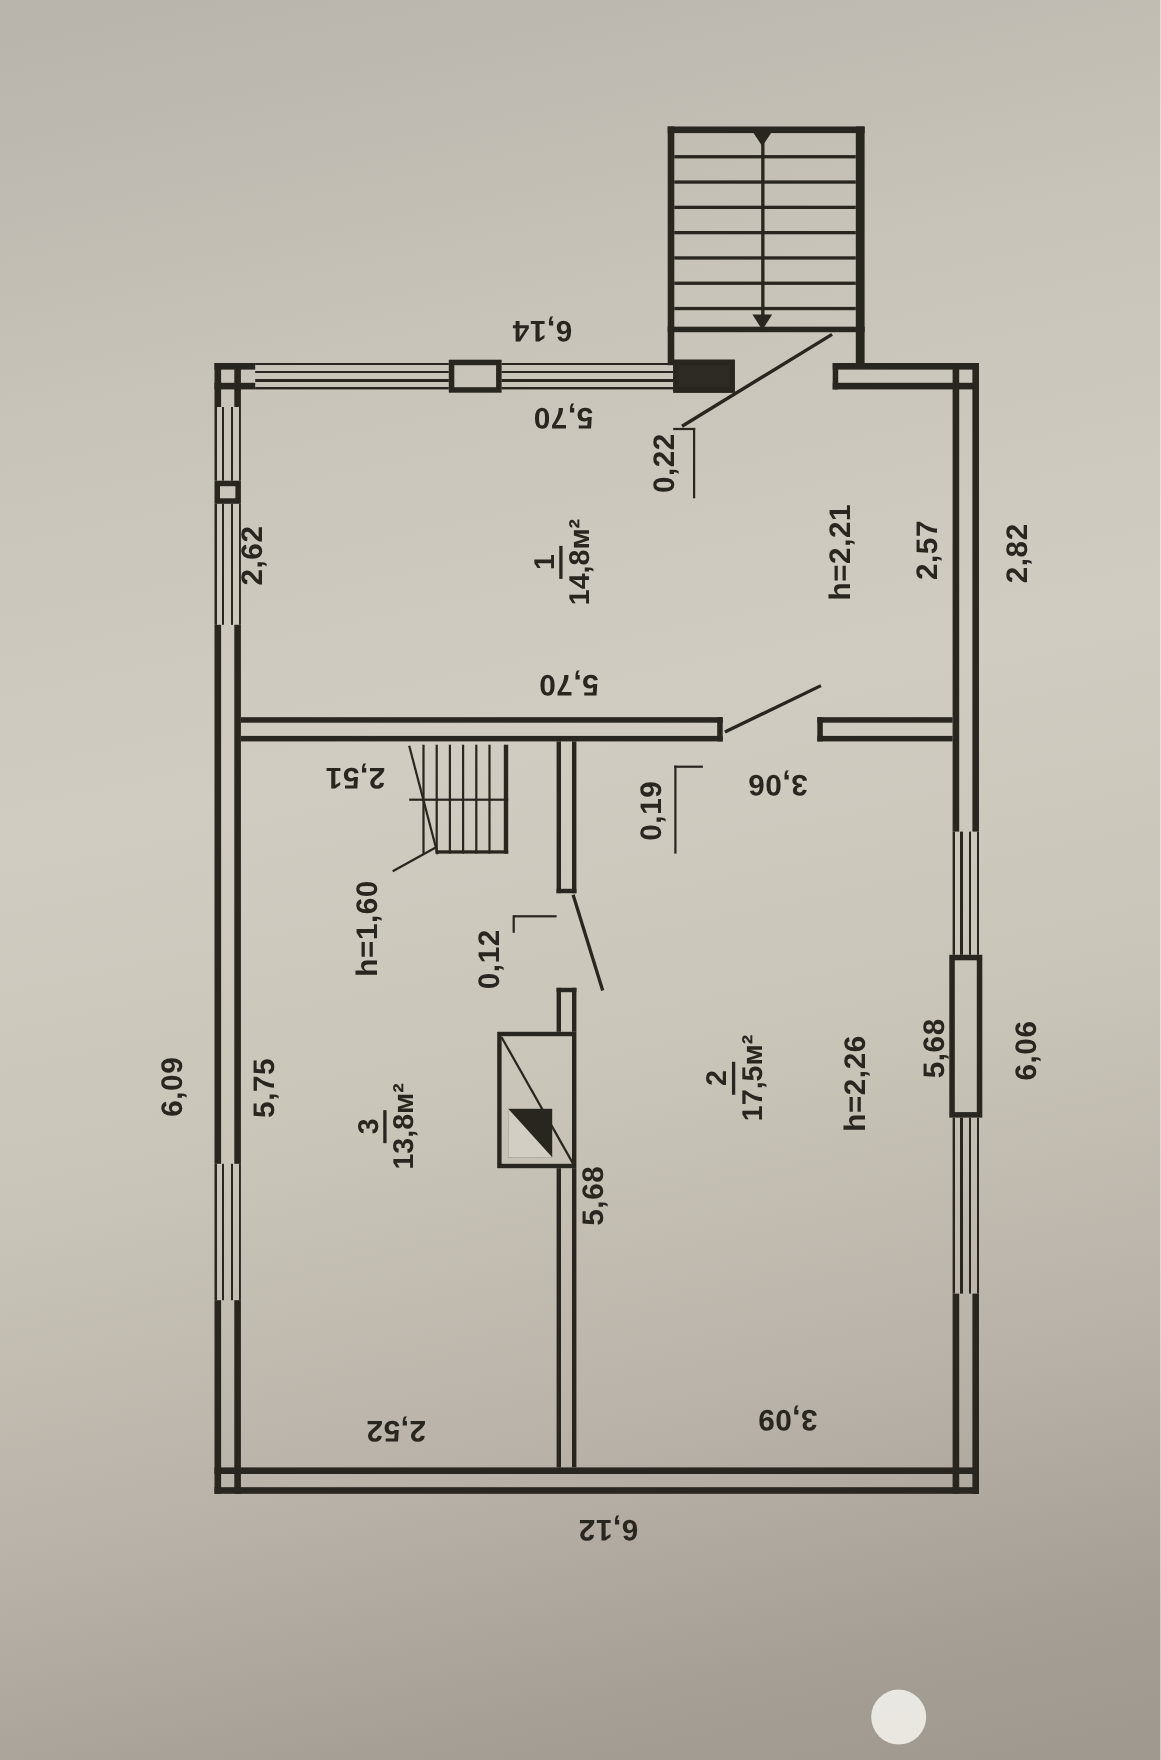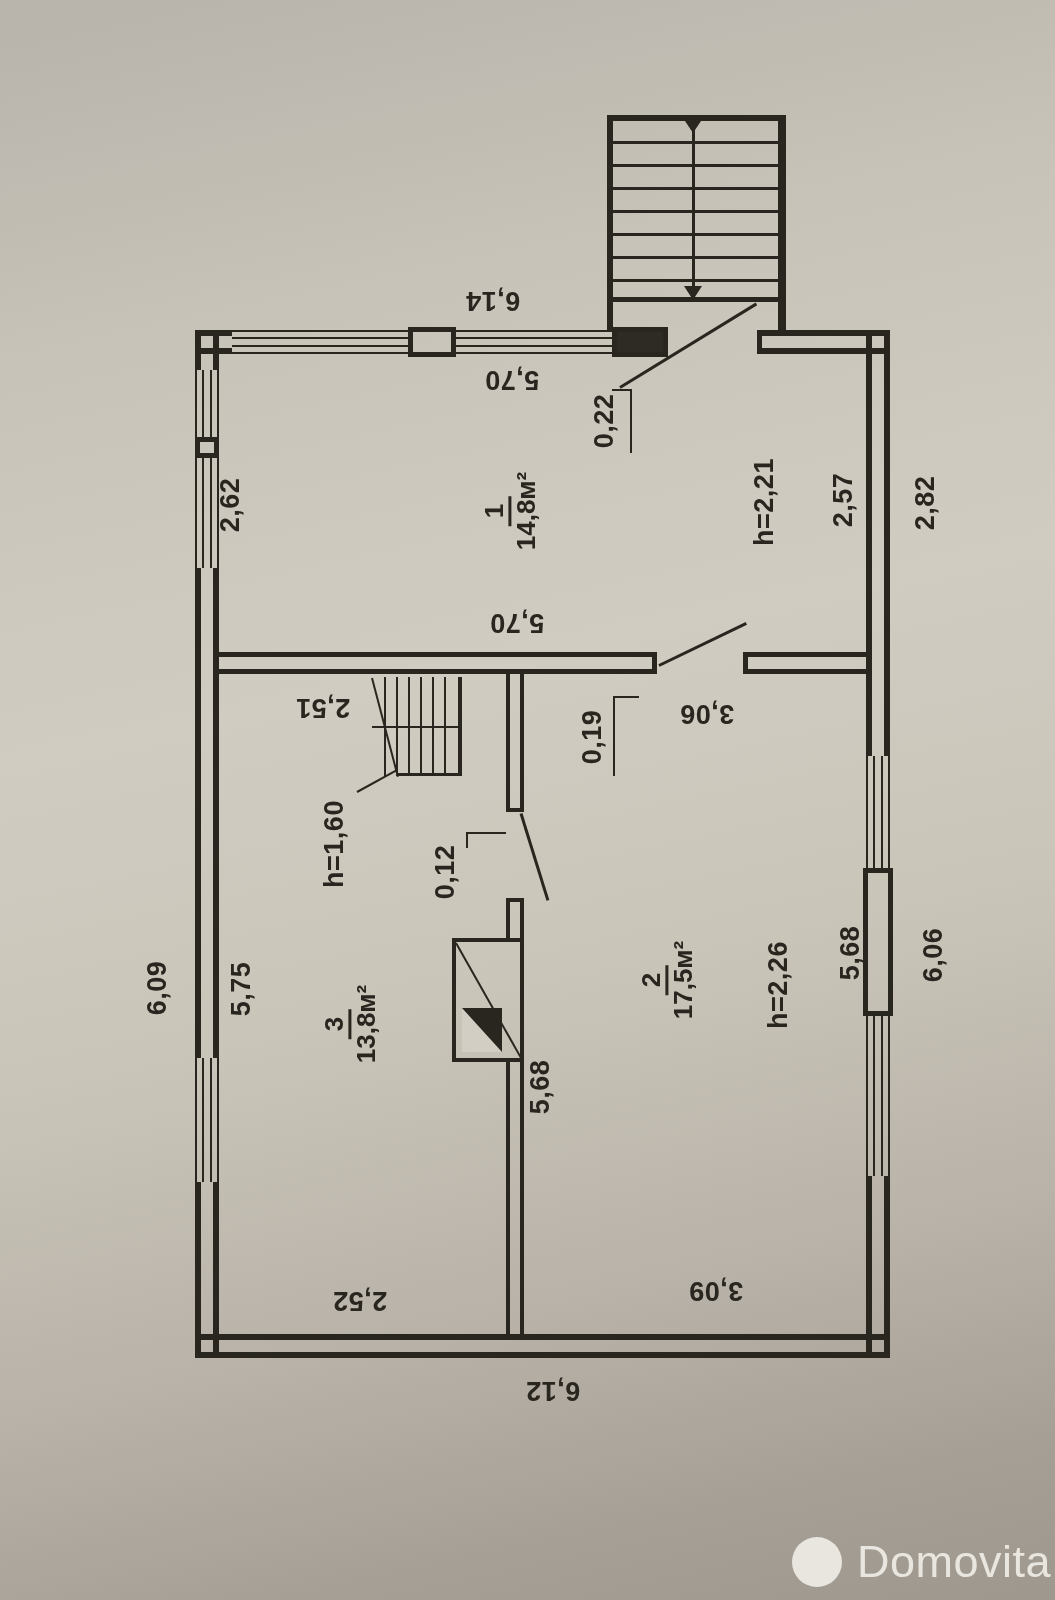--- a/index.html
+++ b/index.html
@@ -142,14 +142,13 @@
       <span class="dim" style="left: 716px; top: 1290px;">3,09</span>
       <span class="dim" style="left: 553px; top: 1390px;">6,12</span>
       <div class="room" style="left: 512px; top: 511px;"><div class="num">1</div><div class="area">14,8м²</div></div>
       <div class="room" style="left: 669px; top: 980px;"><div class="num">2</div><div class="area">17,5м²</div></div>
       <div class="room" style="left: 352px; top: 1024px;"><div class="num">3</div><div class="area">13,8м²</div></div>
     </div>
 </div>
 
 <div class="wm">
   <div class="wm-circle"></div>
-  <div class="wm-text">Domovita</div>
 </div>
 
 </body></html>

